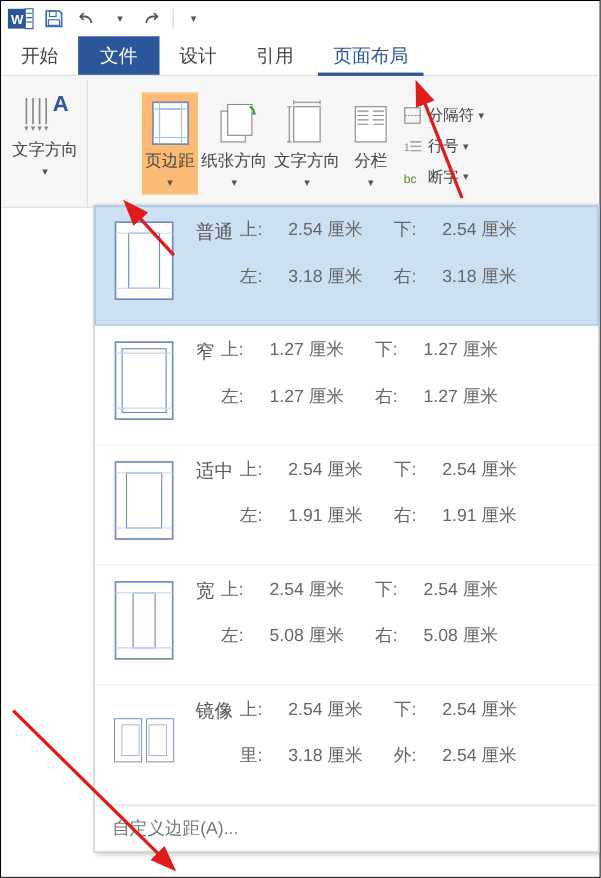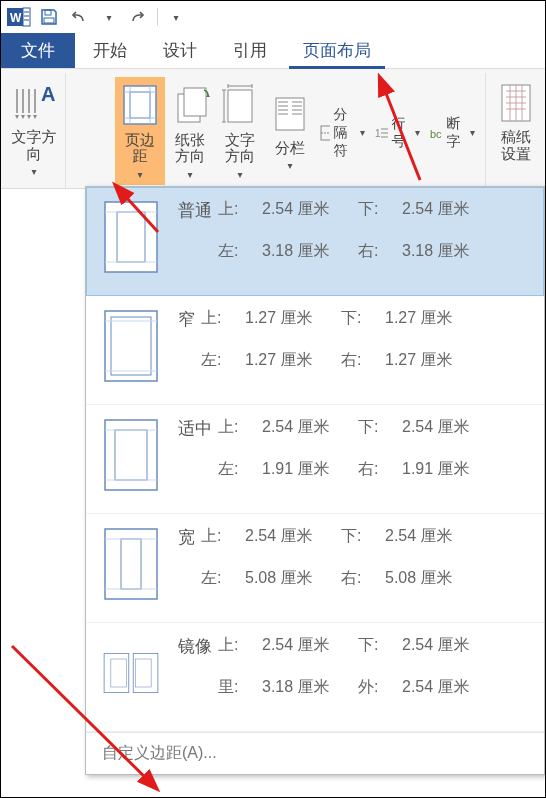--- a/index.html
+++ b/index.html
@@ -19,21 +19,21 @@
   .tab.active::after { content:""; position:absolute; left:4px; right:4px; bottom:-1px; height:3px; background:#2b579a;}
   
   
   .ribbon { height:120px; background:#f6f6f6; border-bottom:1px solid #dcdcdc; display:flex; padding:4px 2px 0 2px;}
   .group { display:flex; flex-direction:column; align-items:center; padding:2px 6px; border-right:1px solid #e1e1e1;}
   .group:last-child{border-right:none;}
   .big-btn { display:flex; flex-direction:column; align-items:center; width:auto; padding:4px 2px; gap:4px; font-size:14px; color:#444;}
   .big-btn .lbl { line-height:1.1; text-align:center; font-size:15px;}
   .dropdown-caret { font-size:10px; color:#555;}
   .big-btn.highlight { background:#fdba74; outline:1px solid #f3c066;margin-left:44px; }
-  .mini-col { display:flex; flex-direction:row; gap:2px; font-size:14px; color:#444; padding-top:4px;}
+  .mini-col { display:flex; flex-direction:column; gap:2px; font-size:14px; color:#444; padding-top:4px;}
   .mini-item { display:flex; align-items:center; gap:4px; height:26px; padding:0 4px; }
   
   
   .menu { position:absolute; left:85px; top:186px; width:460px; background:#fff; border:1px solid #bcbcbc; box-shadow:2px 2px 5px rgba(0,0,0,.25);}
   .menu-item { display:flex; padding:10px 14px 18px 14px; gap:16px; border-bottom:1px solid #f0f0f0;}
   .menu-item.selected { background:#cde0f2; outline:1px solid #9ac2e8; outline-offset:-1px;}
   .thumb { width:62px; height:80px; flex-shrink:0; display:flex; align-items:center; justify-content:center;}
   .thumb svg { width:56px; height:74px;}
   .info { flex:1; display:flex; flex-direction:row; gap:6px; padding-top:2px;}
   .preset-name { font-size:17px; color:#555;}
@@ -80,22 +80,22 @@
         <path d="M11 3l3 3-3 3" fill="none" stroke="#555" stroke-width="1.6"></path>
       </svg>
   </span>
   <span class="qat-sep"></span>
   <span class="qat-btn">
       <span class="dropdown-caret">▾</span>
     </span>
 </div>
 
 <div class="tabs">
+  <div class="tab">开始</div>
   <div class="tab file">文件</div>
-  <div class="tab">开始</div>
   <div class="tab">设计</div>
   <div class="tab">引用</div>
   <div class="tab active">页面布局</div>
 </div>
 
 <div class="ribbon">
   <div class="group">
     <div class="big-btn">
       <svg width="46" height="46">
           <text x="30" y="22" fill="#2b579a" font-size="20" font-weight="bold">A</text>
@@ -173,30 +173,20 @@
         </div>
       <div class="mini-item">
           <svg width="18" height="16">
             <text x="0" y="13" font-size="11" fill="#5a8a3a">bc</text>
           </svg>
           <span>断字</span>
           <span class="dropdown-caret">▾</span>
         </div>
     </div>
   </div>
-  <div class="group">
-    <div class="big-btn">
-      <svg width="44" height="46">
-          <rect x="8" y="6" width="28" height="36" fill="#fff" stroke="#888"></rect>
-          <path d="M12 12h20M12 18h20M12 24h20M12 30h20M16 6v36M22 6v36M28 6v36" stroke="#c8a2a2"></path>
-        </svg>
-      <span class="lbl" style="white-space:pre-line;">稿纸
-设置</span>
-    </div>
-  </div>
 </div>
 
 <div style="position:relative; height:608px; background:#fff;">
 </div>
 
 <div class="menu" id="menu">
     <div class="menu-item selected">
       <div class="thumb">
         <svg viewBox="0 0 56 74">
           <rect x="2" y="2" width="52" height="70" fill="#fff" stroke="#6a8bbd" stroke-width="1.5"></rect>

